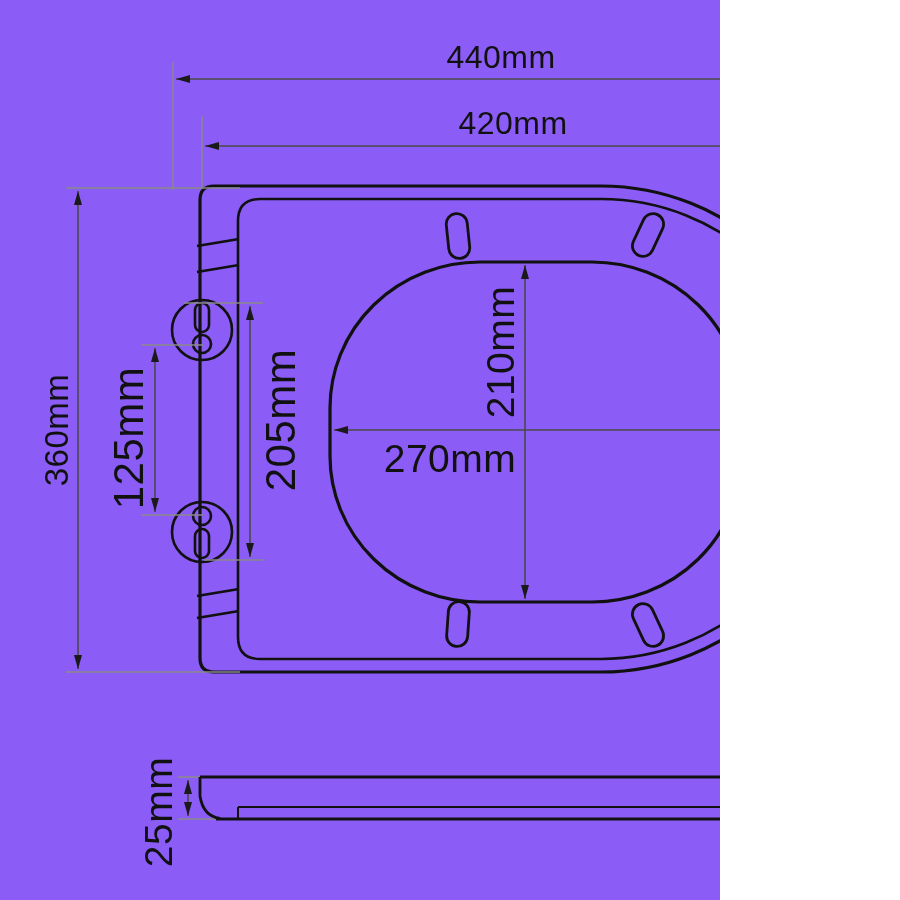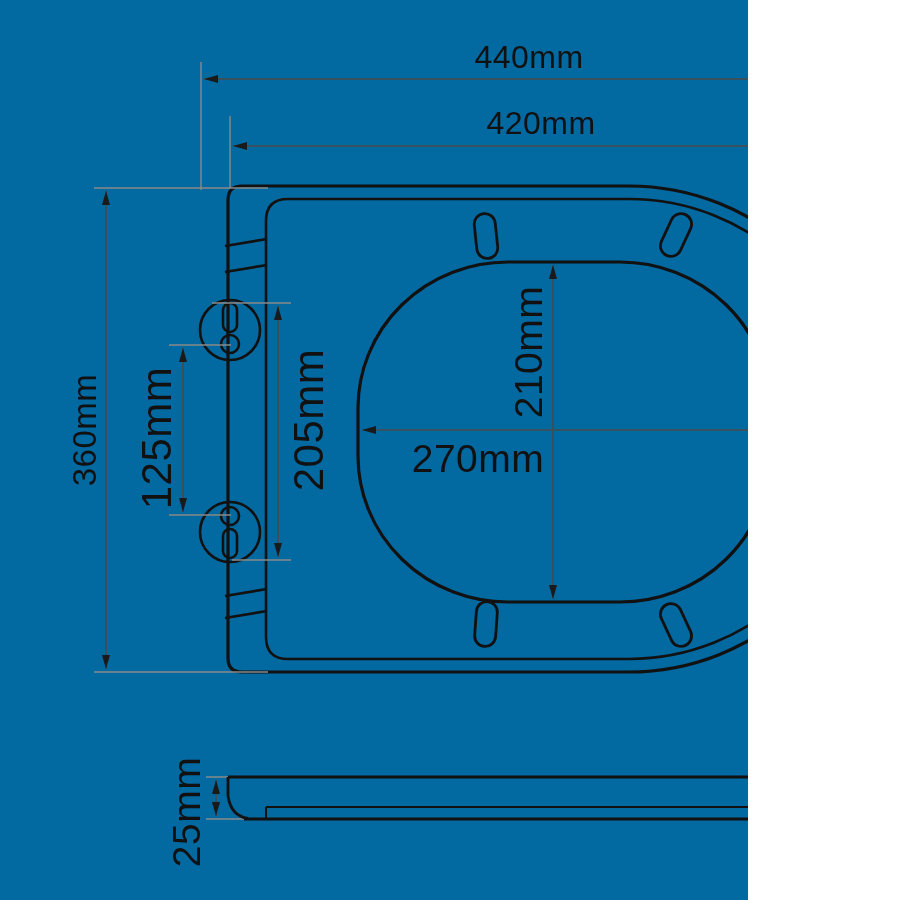--- a/index.html
+++ b/index.html
@@ -4,23 +4,22 @@
 <style>
   html, body {
     margin: 0;
     padding: 0;
     background: #ffffff;
   }
   .stage {
     position: relative;
     width: 720px;
     height: 900px;
-    background: #0369a1;
+    background: #8b5cf6;
     overflow: hidden;
-    padding-left: 28px;
   }
   svg { display: block; }
   .outline  { stroke: #111111; fill: none; }
   .dimline  { stroke: #4a4a4a; stroke-width: 1.6; fill: none; }
   .extline  { stroke: #8a8a8a; stroke-width: 1.4; fill: none; }
   .dim-label {
     font-family: "Liberation Sans", "DejaVu Sans", sans-serif;
     fill: #111111;
     letter-spacing: 0.5px;
   }

